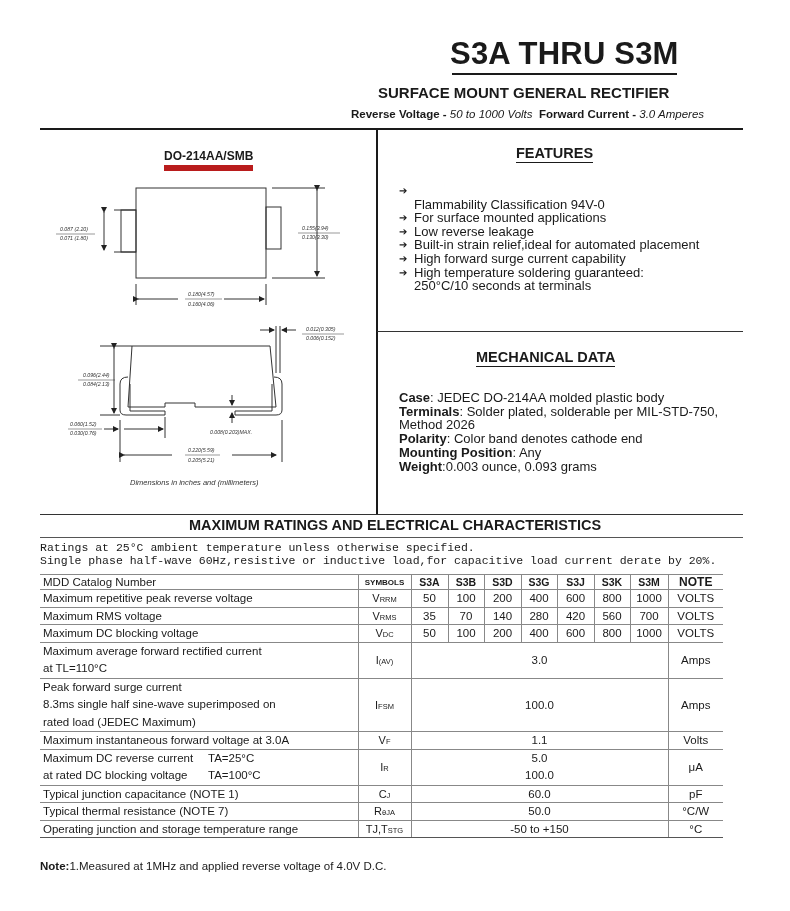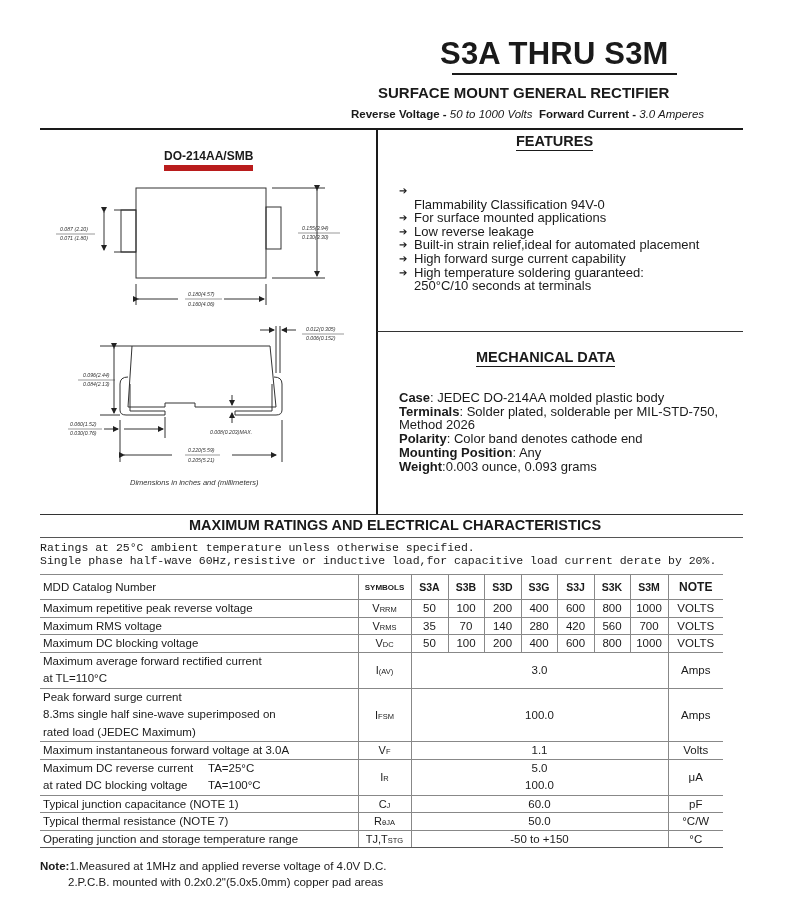--- a/index.html
+++ b/index.html
@@ -1,55 +1,55 @@
 <!DOCTYPE html>
 <html><head>
 <meta charset="utf-8">
 <style>
   * { box-sizing: border-box; margin: 0; padding: 0; }
   html, body { width: 790px; height: 911px; background: #fff; overflow: hidden; }
   body { position: relative; font-family: "Liberation Sans", sans-serif; color: #1a1a1a; }
 
-  .title { position: absolute; left: 440px; top: 36px; font-size: 31px; font-weight: bold; letter-spacing: 0.2px; }
+  .title { position: absolute; left: 450px; top: 36px; font-size: 31px; font-weight: bold; letter-spacing: 0.2px; }
   .title-rule { position: absolute; left: 452px; top: 73px; width: 225px; height: 2px; background: #1a1a1a; }
   .subtitle { position: absolute; left: 378px; top: 84px; font-size: 15px; font-weight: bold; }
   .specline { position: absolute; left: 351px; top: 108px; font-size: 11.5px; white-space: nowrap; }
   .specline b { font-weight: bold; }
   .specline i { font-style: italic; }
 
   .hr-top { position: absolute; left: 40px; top: 128px; width: 703px; height: 2px; background: #1a1a1a; }
   .vr-mid { position: absolute; left: 376px; top: 130px; width: 2px; height: 384px; background: #1a1a1a; }
   .hr-mech { position: absolute; left: 377px; top: 331px; width: 366px; height: 1px; background: #333; }
   .hr-ratings-top { position: absolute; left: 40px; top: 514px; width: 703px; height: 1px; background: #333; }
   .hr-ratings-bot { position: absolute; left: 40px; top: 537px; width: 703px; height: 1px; background: #555; }
 
   .pkg-title { position: absolute; left: 164px; top: 149px; font-size: 12px; font-weight: bold; border-bottom: 6px solid #b91c1c; padding-bottom: 2px; }
   .diagram { position: absolute; left: 40px; top: 170px; }
   .dim { font-family: "Liberation Sans", sans-serif; font-size: 5.2px; font-style: italic; fill: #333; }
   .dim-note { position: absolute; left: 130px; top: 478px; font-size: 7.5px; font-style: italic; color: #333; }
 
   .sec-title { position: absolute; font-size: 14.5px; font-weight: bold; border-bottom: 1px solid #1a1a1a; padding-bottom: 1px; }
-  .features-title { left: 516px; top: 133px; }
+  .features-title { left: 516px; top: 145px; }
   .mech-title { left: 476px; top: 349px; }
 
   .features { position: absolute; left: 399px; top: 184px; font-size: 13px; line-height: 13.6px; list-style: none; }
   .features li { position: relative; padding-left: 15px; }
   .features li .bullet { position: absolute; left: 0; top: 0; font-size: 10px; }
 
   .mech { position: absolute; left: 399px; top: 391px; font-size: 13px; line-height: 13.7px; }
   .mech b { font-weight: bold; }
 
   .ratings-title { position: absolute; left: 40px; top: 517px; width: 710px; text-align: center; font-size: 14.5px; font-weight: bold; }
   .ratings-note { position: absolute; left: 40px; top: 542px; font-size: 11.5px; line-height: 12.5px; font-family: Liberation Mono, monospace; }
 
   table.spec { position: absolute; left: 40px; top: 574px; border-collapse: collapse; font-size: 11.5px; }
   table.spec td, table.spec th { border: 1px solid #888; padding: 0 2px; text-align: center; font-weight: normal; height: 17.5px; }
   table.spec tr > :first-child { border-left: none; text-align: left; padding-left: 3px; }
   table.spec tr > :last-child { border-right: none; }
-  table.spec tr.head th { height: 25px; border-top: 1px solid #888; }
+  table.spec tr.head th { height: 15px; border-top: 1px solid #888; }
   table.spec tr.head th.sym { font-size: 8px; font-weight: bold; }
   table.spec tr.head th.dev { font-weight: bold; font-size: 10.5px; }
   table.spec tr.head th.units { font-weight: bold; font-size: 12px; }
   table.spec tr.head th.cat { font-weight: normal; font-size: 11.5px; }
   table.spec tr:last-child td { border-bottom: 1px solid #555; }
   table.spec td.multi { line-height: 17.5px; }
   .sub { font-size: 7.5px; }
   .symcell { font-size: 11px; }
 
   .notes { position: absolute; left: 40px; top: 858px; font-size: 11.5px; line-height: 16px; }
@@ -296,14 +296,13 @@
     <td>Operating junction and storage temperature range</td>
     <td class="symcell"><span>TJ,T</span><span class="sub">STG</span></td>
     <td colspan="7">-50 to +150</td>
     <td>°C</td>
   </tr>
 </tbody>
   </table>
 
 <div class="notes">
   <div><b>Note:</b><span>1.Measured at 1MHz and applied reverse voltage of 4.0V D.C.</span></div>
-  <div class="indent">2.P.C.B. mounted with 0.2x0.2"(5.0x5.0mm) copper pad areas</div>
 </div>
 
 </body></html>

